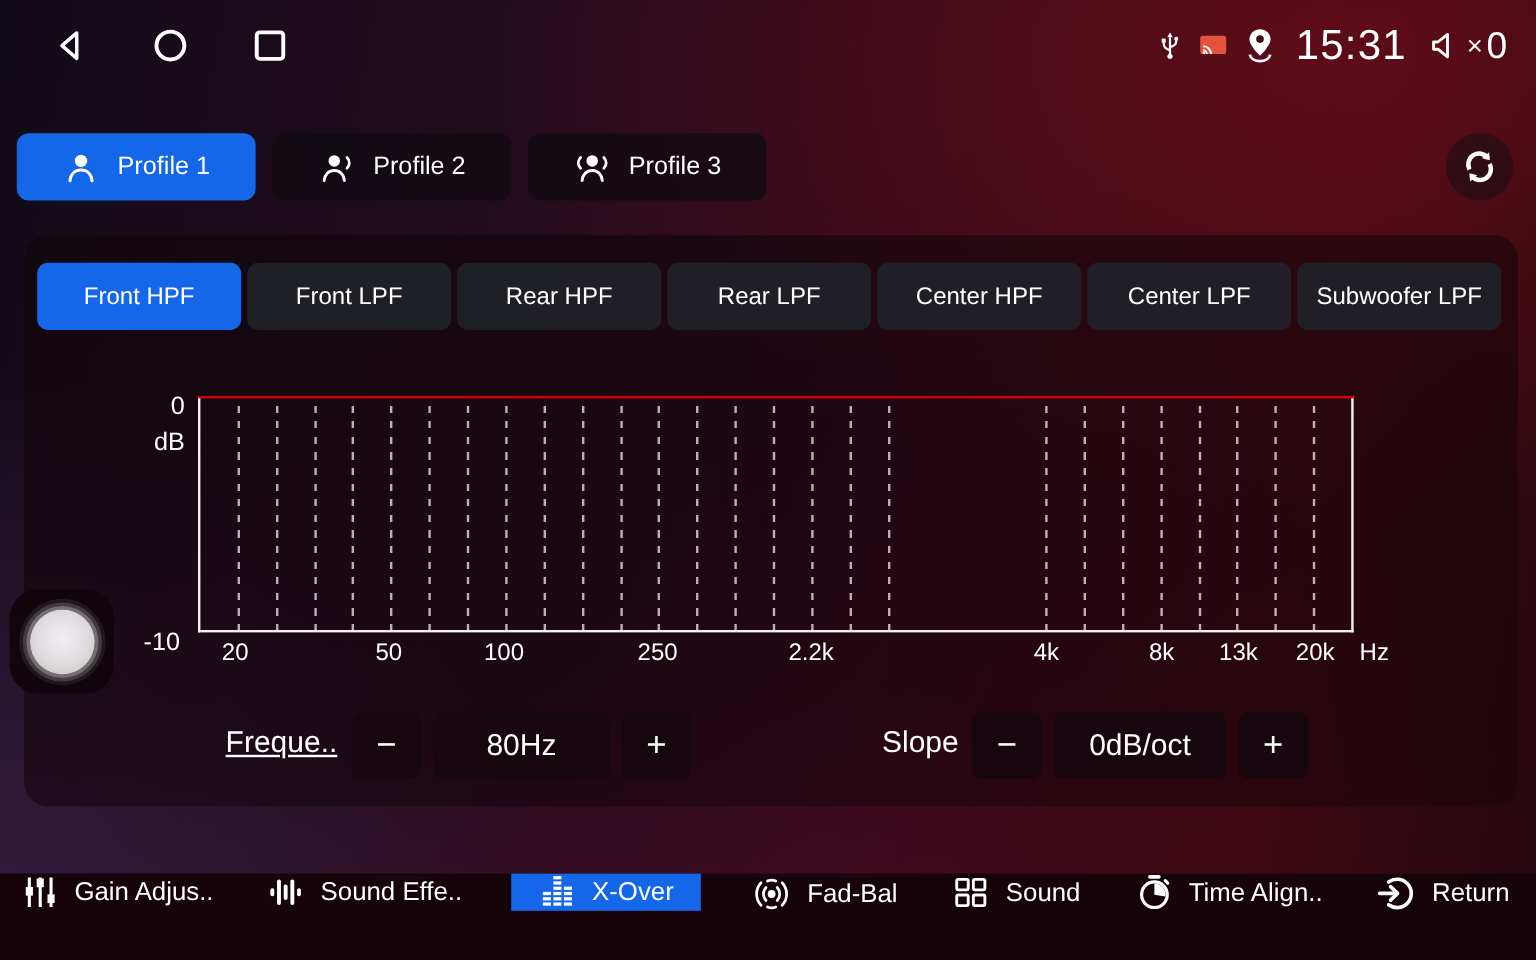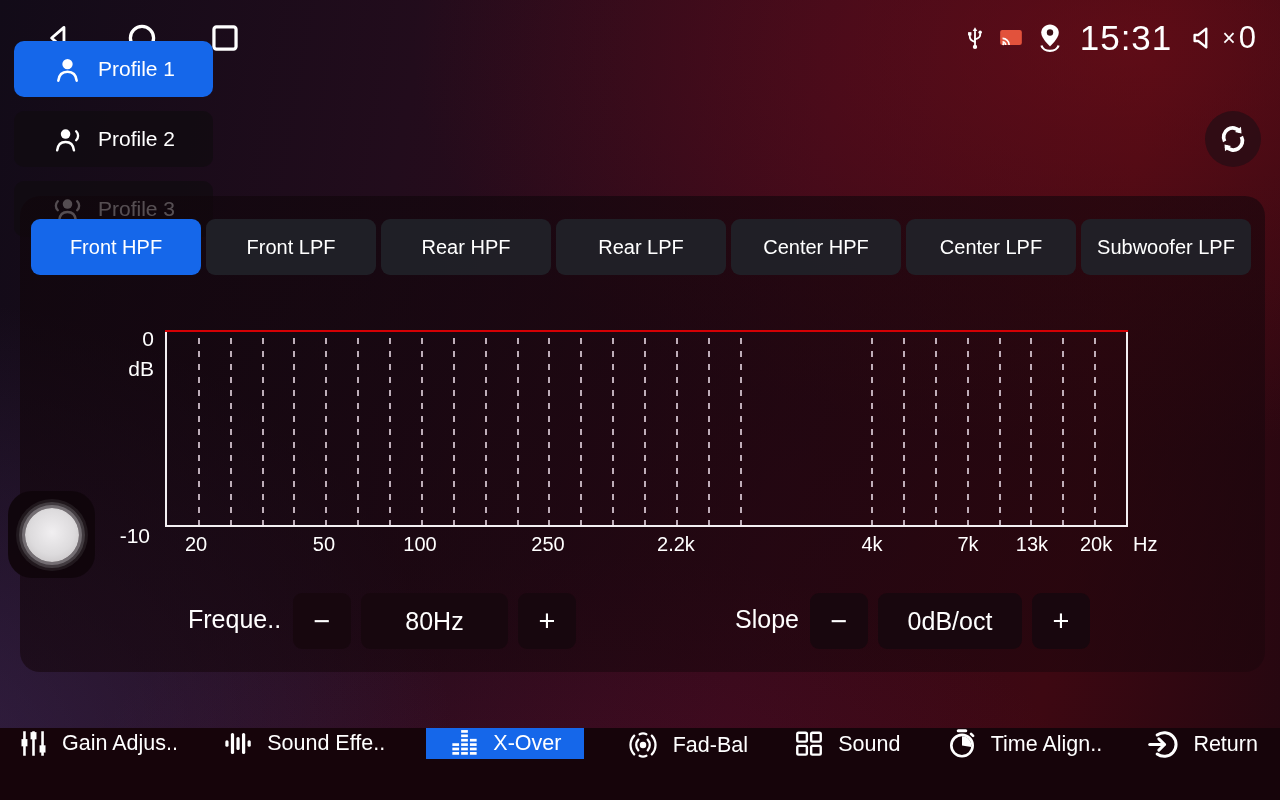--- a/index.html
+++ b/index.html
@@ -43,21 +43,21 @@
     background:repeating-linear-gradient(to bottom,rgba(219,203,214,0.85) 0 6px,rgba(0,0,0,0) 6px 13px);}
   .y-label{position:absolute;width:50px;text-align:right;font-size:21px;}
   #y-max{left:104px;top:327px;}
   #y-unit{left:104px;top:357px;}
   #y-min{left:100px;top:524px;}
   .x-ticks{position:absolute;left:165px;top:533px;width:963px;height:28px;font-size:20px;}
   .x-tick{position:absolute;transform:translateX(-50%);white-space:nowrap;}
   .hz-label{position:absolute;left:1133px;top:533px;font-size:20px;}
   
   .ctrl-label{position:absolute;top:605px;font-size:25px;}
-  #freq-label{left:188px;} #slope-label{left:735px;}
+  #freq-label{left:188px;text-decoration:underline;} #slope-label{left:735px;}
   .ctrl-btn{position:absolute;top:593px;width:58px;height:56px;border-radius:9px;background:rgba(23,8,14,0.92);
     display:flex;align-items:center;justify-content:center;font-size:29px;cursor:pointer;}
   #freq-minus{left:293px;} #freq-plus{left:518px;} #slope-minus{left:810px;} #slope-plus{left:1032px;}
   .ctrl-value{position:absolute;top:593px;height:56px;border-radius:9px;background:rgba(23,8,14,0.92);
     display:flex;align-items:center;justify-content:center;font-size:25px;}
   #freq-value{left:361px;width:147px;} #slope-value{left:878px;width:144px;}
   
   .knob{position:absolute;left:8px;top:491px;width:87px;height:87px;border-radius:24px;background:rgba(15,5,11,0.92);
     display:flex;align-items:center;justify-content:center;cursor:pointer;}
   .knob-circle{width:54px;height:54px;border-radius:50%;
@@ -125,21 +125,21 @@
         <svg width="30" height="30" viewBox="0 0 24 24">
           <path d="M4.5 9.6 v4.8 h2.9 l6.4 5.1 V4.5 L7.4 9.6 Z" fill="none" stroke="#fff" stroke-width="1.9" stroke-linejoin="round"></path>
         </svg>
       </span>
       <span class="vol-x">×</span>
       <span class="vol-0">0</span>
     </div>
   </div>
 
   <div class="profiles">
-    <div id="profiles-tabs" style="display:flex;gap:14px;flex-direction:column;">
+    <div id="profiles-tabs" style="display:flex;gap:14px;">
         <div class="profile-tab active">
           <span>
             <svg width="31" height="31" viewBox="0 0 24 24">
               <circle cx="12" cy="7.8" r="4" fill="#fff"></circle>
               <path d="M4.9 20.6 C5.4 16.1 8.2 13.7 12 13.7 C15.8 13.7 18.6 16.1 19.1 20.6" fill="none" stroke="#fff" stroke-width="2" stroke-linecap="round"></path>
             </svg>
           </span>
           <span>Profile 1</span>
         </div>
         <div class="profile-tab">
@@ -236,21 +236,21 @@
       <div class="gridline" style="left: 93.35%;"></div>
       <div class="gridline" style="left: 96.68%;"></div>
     </div>
   <div class="x-ticks" id="x-ticks">
       <span class="x-tick" style="left: 3.22%;">20</span>
       <span class="x-tick" style="left: 16.51%;">50</span>
       <span class="x-tick" style="left: 26.48%;">100</span>
       <span class="x-tick" style="left: 39.77%;">250</span>
       <span class="x-tick" style="left: 53.06%;">2.2k</span>
       <span class="x-tick" style="left: 73.42%;">4k</span>
-      <span class="x-tick" style="left: 83.39%;">7k</span>
+      <span class="x-tick" style="left: 83.39%;">8k</span>
       <span class="x-tick" style="left: 90.03%;">13k</span>
       <span class="x-tick" style="left: 96.68%;">20k</span>
     </div>
   <div class="hz-label">Hz</div>
 
   <div class="ctrl-label" id="freq-label">Freque..</div>
   <div class="ctrl-btn" id="freq-minus">−</div>
   <div class="ctrl-value" id="freq-value">80Hz</div>
   <div class="ctrl-btn" id="freq-plus">+</div>
   <div class="ctrl-label" id="slope-label">Slope</div>

